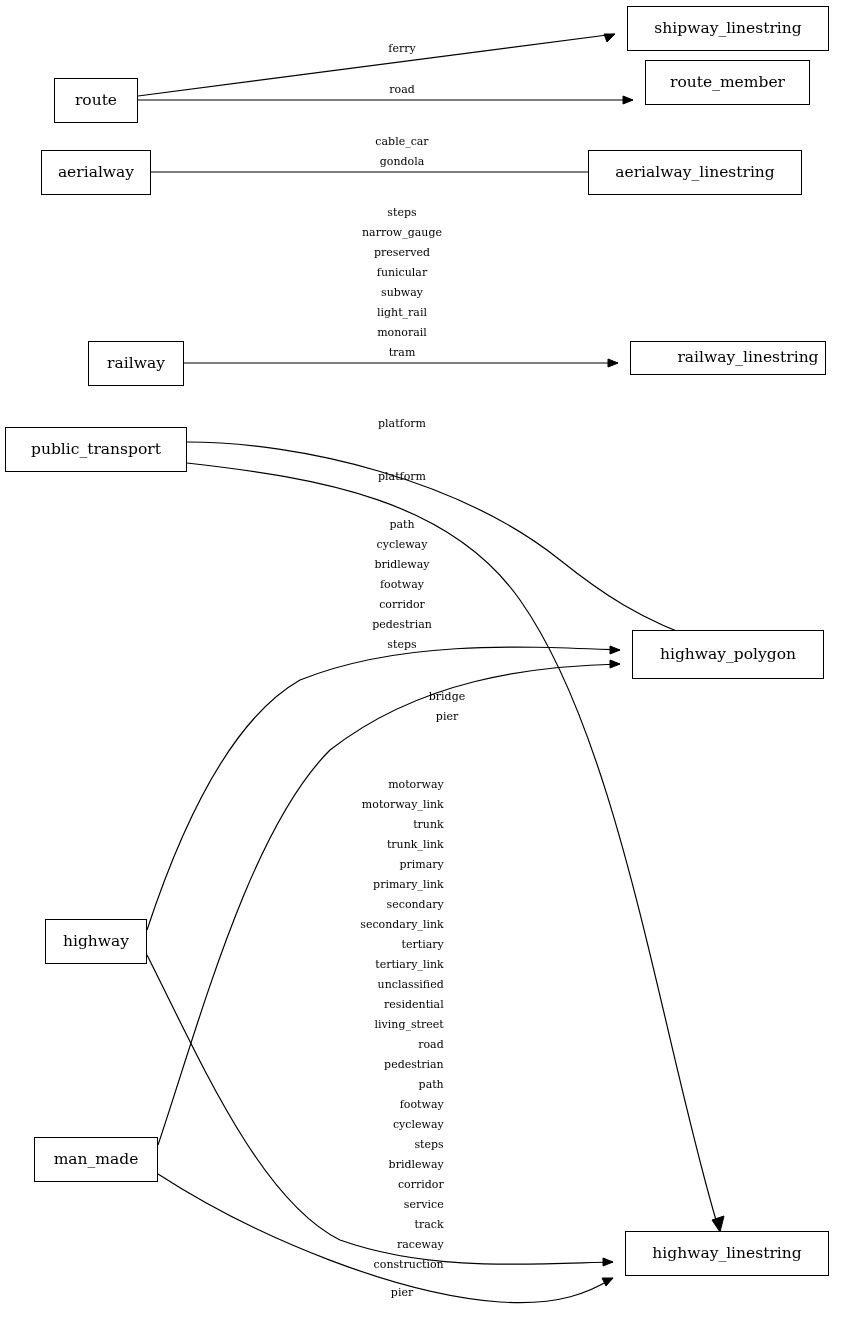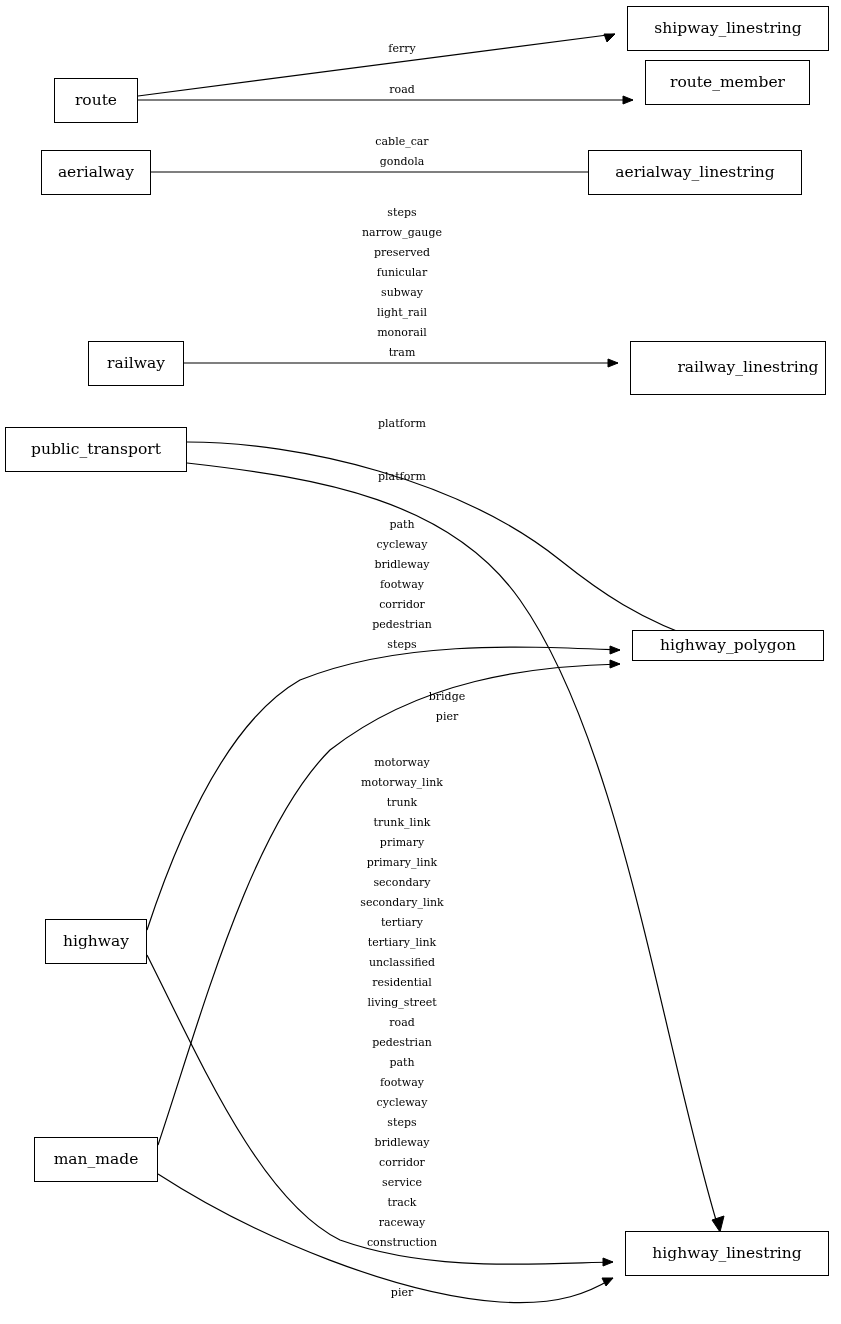--- a/index.html
+++ b/index.html
@@ -96,27 +96,27 @@
       </div>
       <div class="node" style="left: 41px; top: 150px; width: 110px; height: 45px;">
         <span>aerialway</span>
       </div>
       <div class="node" style="left: 588px; top: 150px; width: 214px; height: 45px;">
         <span>aerialway_linestring</span>
       </div>
       <div class="node" style="left: 48px; top: 341px; width: 96px; height: 45px; margin-left: 40px;">
         <span>railway</span>
       </div>
-      <div class="node" style="left: 630px; top: 341px; width: 196px; height: 54px; padding-left: 40px;">
+      <div class="node" style="left: 630px; top: 341px; width: 196px; height: 34px; padding-left: 40px;">
         <span>railway_linestring</span>
       </div>
       <div class="node" style="left: 5px; top: 427px; width: 182px; height: 45px;">
         <span>public_transport</span>
       </div>
-      <div class="node" style="left: 632px; top: 630px; width: 192px; height: 31px;">
+      <div class="node" style="left: 632px; top: 630px; width: 192px; height: 49px;">
         <span>highway_polygon</span>
       </div>
       <div class="node" style="left: 45px; top: 919px; width: 102px; height: 45px;">
         <span>highway</span>
       </div>
       <div class="node" style="left: 34px; top: 1137px; width: 124px; height: 45px;">
         <span>man_made</span>
       </div>
       <div class="node" style="left: 625px; top: 1231px; width: 204px; height: 45px;">
         <span>highway_linestring</span>
@@ -155,21 +155,21 @@
         <div>bridleway</div>
         <div>footway</div>
         <div>corridor</div>
         <div>pedestrian</div>
         <div>steps</div>
       </div>
       <div class="edge-label" style="left: 402px; top: 687px; margin-left: 45px;">
         <div>bridge</div>
         <div>pier</div>
       </div>
-      <div class="edge-label" style="left: 402px; top: 753px;">
+      <div class="edge-label" style="left: 402px; top: 775px; text-align: right;">
         <div>motorway</div>
         <div>motorway_link</div>
         <div>trunk</div>
         <div>trunk_link</div>
         <div>primary</div>
         <div>primary_link</div>
         <div>secondary</div>
         <div>secondary_link</div>
         <div>tertiary</div>
         <div>tertiary_link</div>

